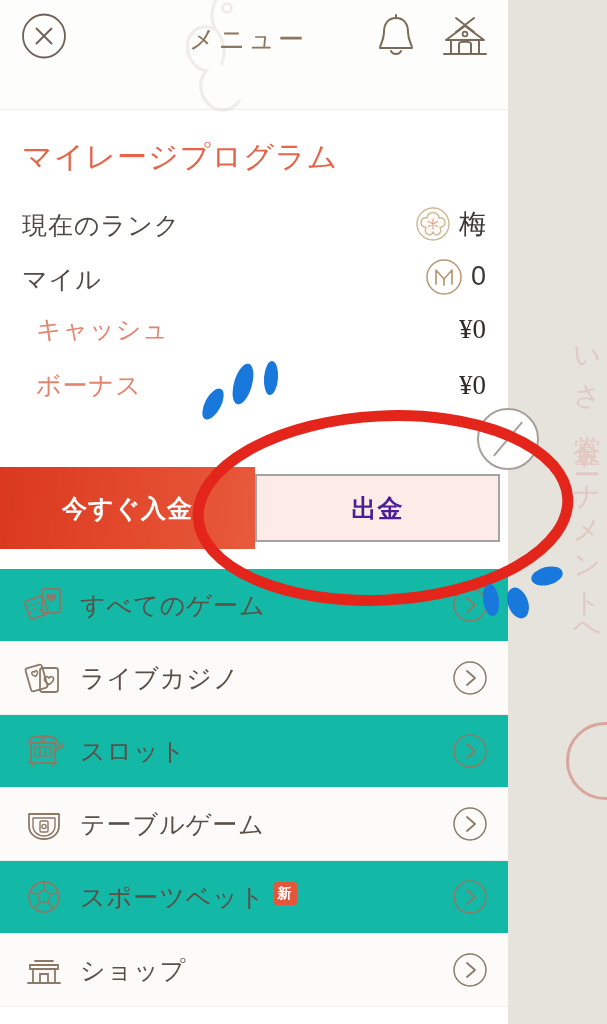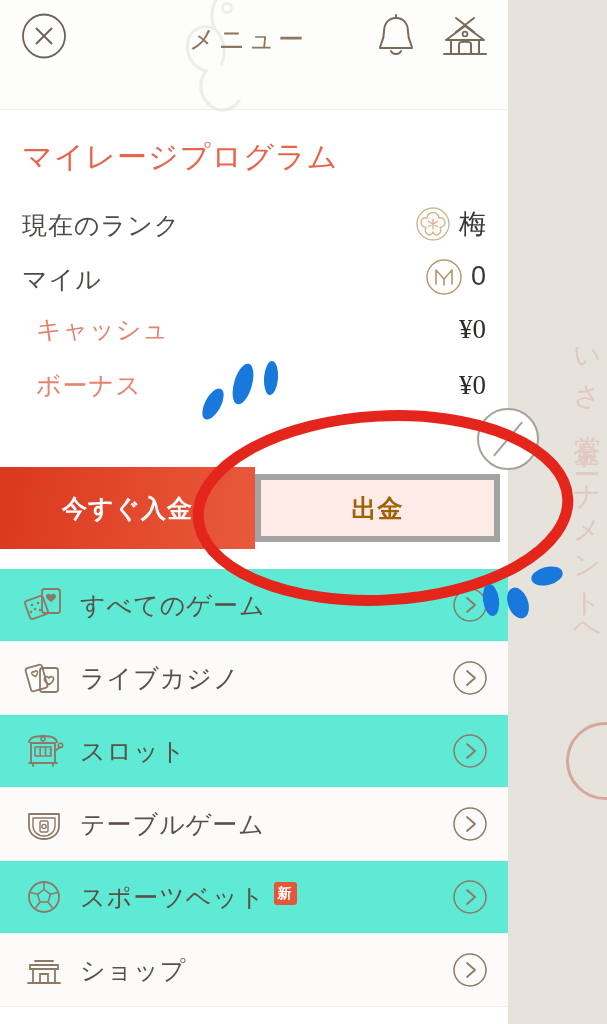--- a/index.html
+++ b/index.html
@@ -139,41 +139,41 @@
     background:linear-gradient(100deg,#d9381f 0%,#e2472b 45%,#e85a3c 100%);
     color:#fff;
     font-size:25px; font-weight:bold;
     letter-spacing:1px;
     display:flex; align-items:center; justify-content:center;
   }
   #withdraw-btn{
     flex:1;
     margin:7px 8px 7px 0;
     background:#fcebe6;
-    border:6px solid #a3a3a3;
-    color:#a16207;
+    border:2px solid #a3a3a3;
+    color:#4c1d95;
     font-size:25px; font-weight:bold;
     letter-spacing:1px;
     display:flex; align-items:center; justify-content:center;
   }
 
   
   #nav-list{
     position:absolute;
     left:0; top:569px;
     width:508px;
   }
   .nav-row{
     position:relative;
     height:73px;
     display:flex;
     align-items:center;
     padding:0 20px 0 22px;
     border-bottom:1px solid #f2f0ed;
-    background:#5eead4;
+    background:#14b8a6;
   }
   .nav-row:nth-child(even){ background:#fcfbfa; }
   .nav-icon{
     width:44px; height:44px;
     flex:0 0 44px;
     margin-right:14px;
     display:flex; align-items:center; justify-content:center;
   }
   .nav-label{
     font-size:25px;

